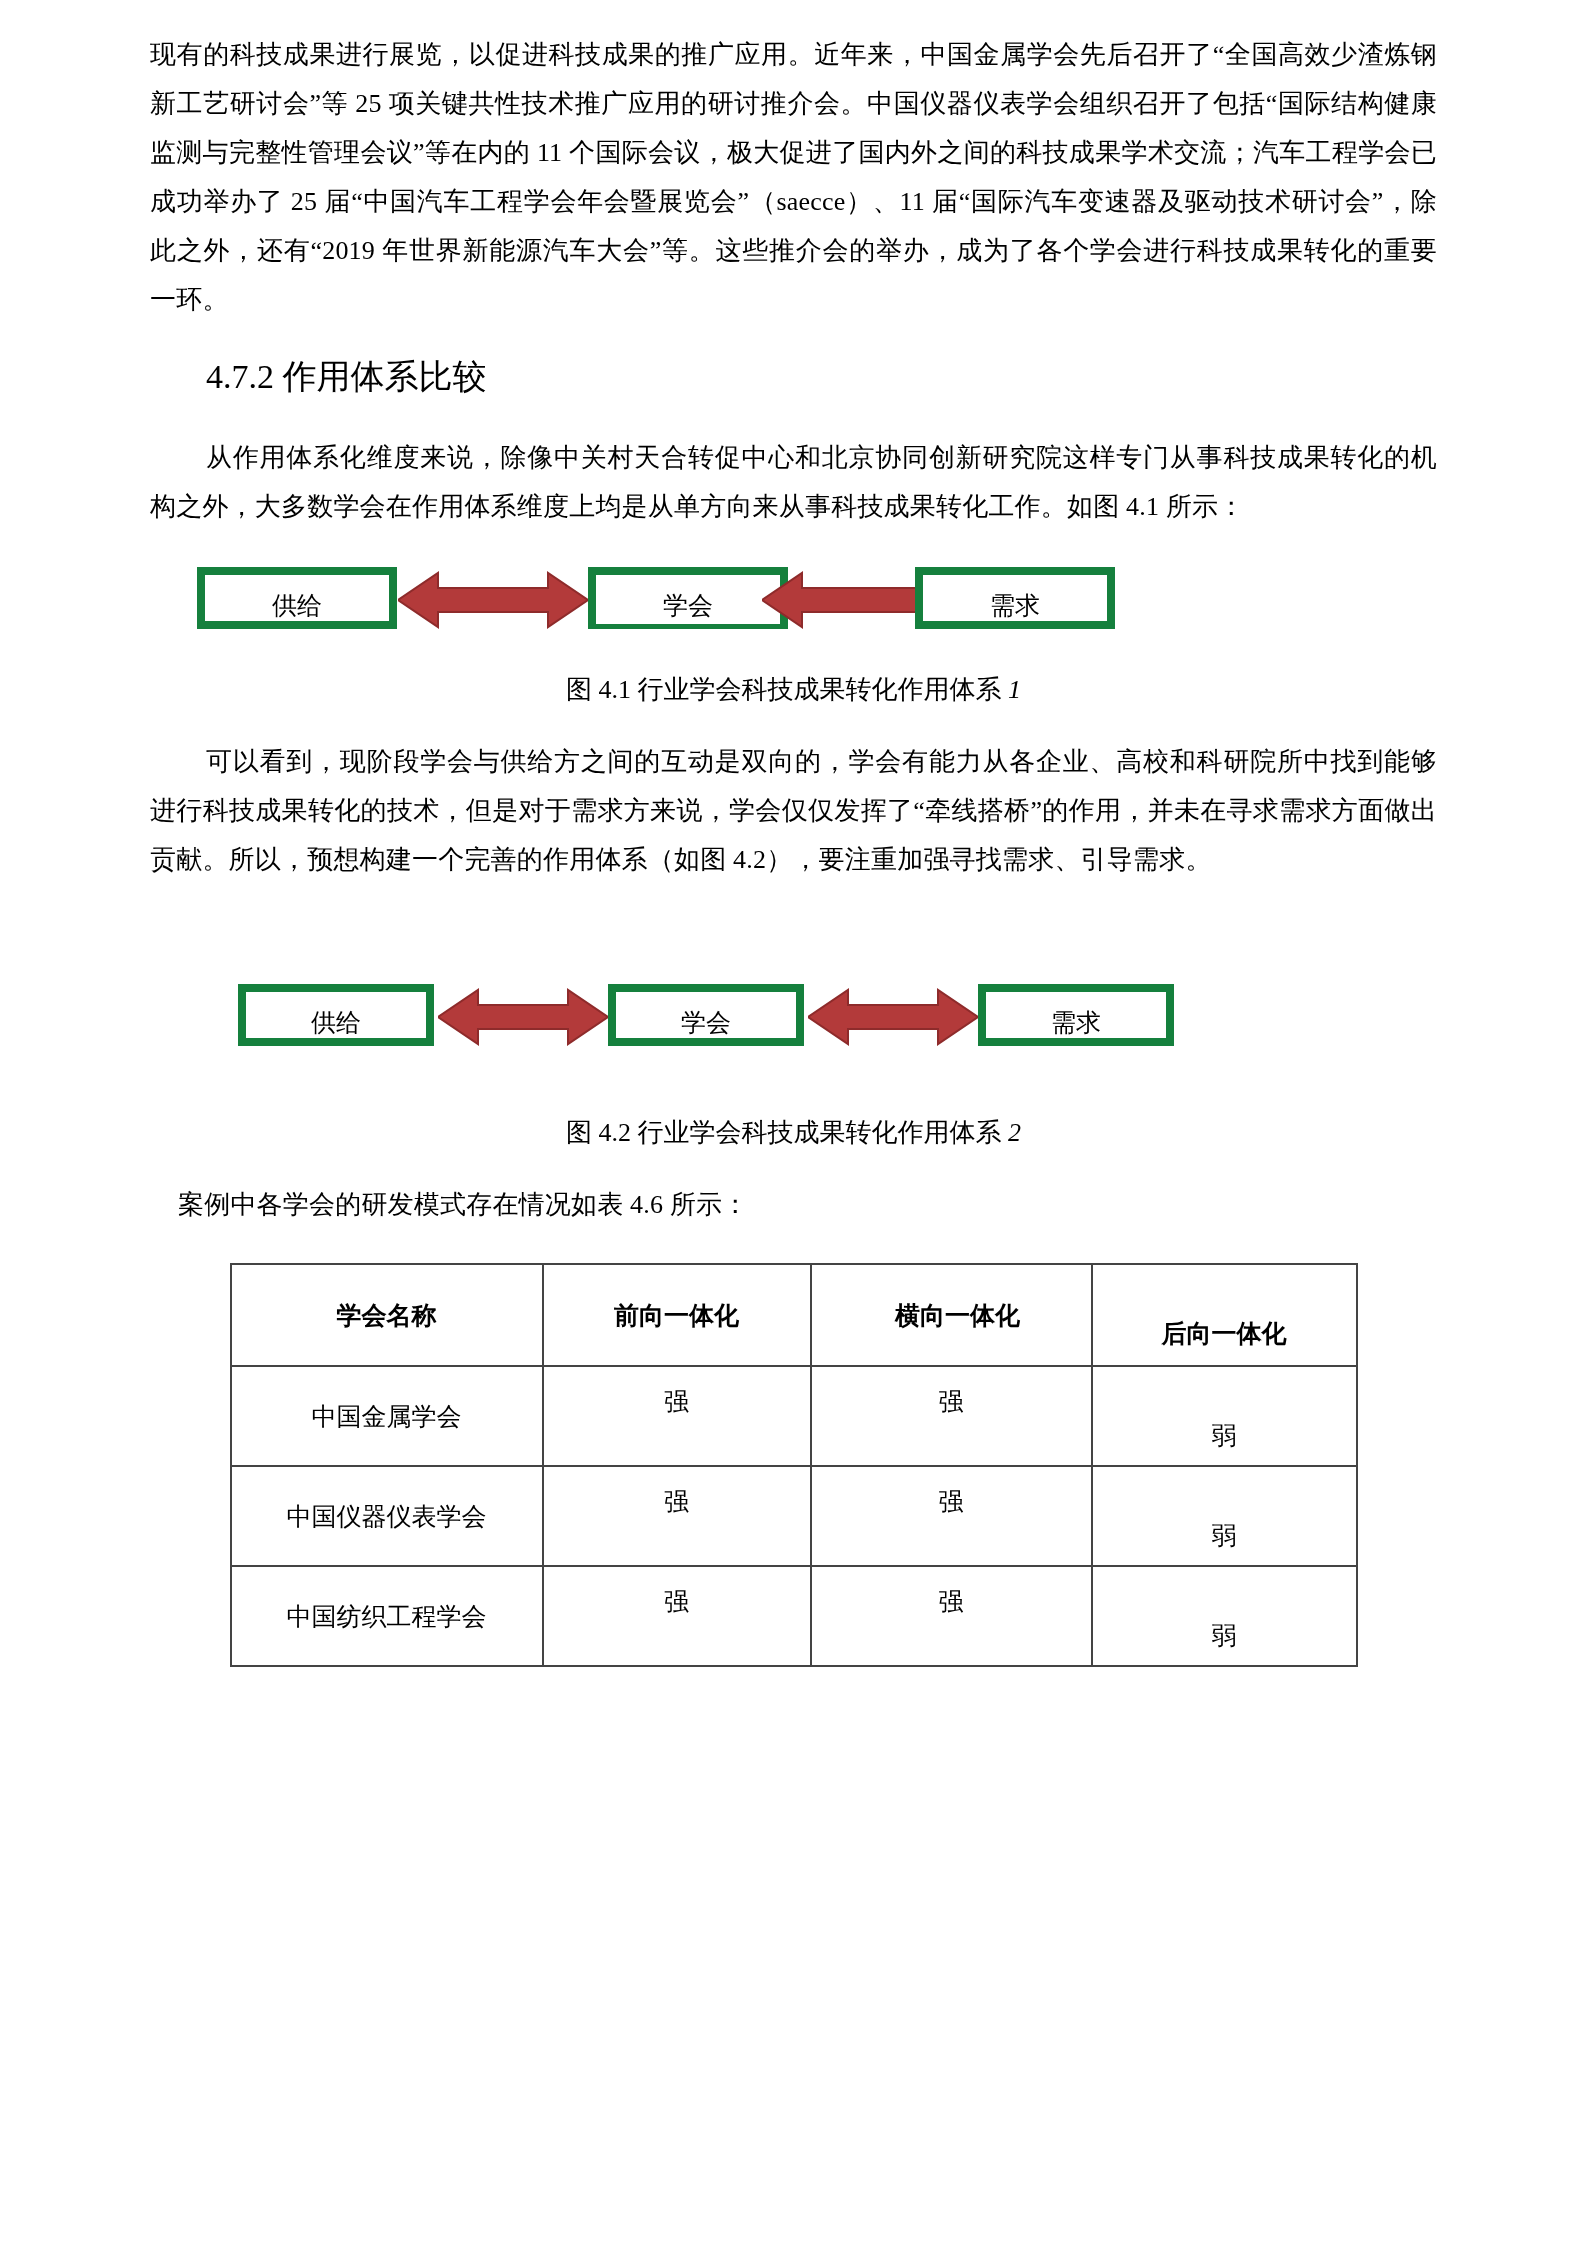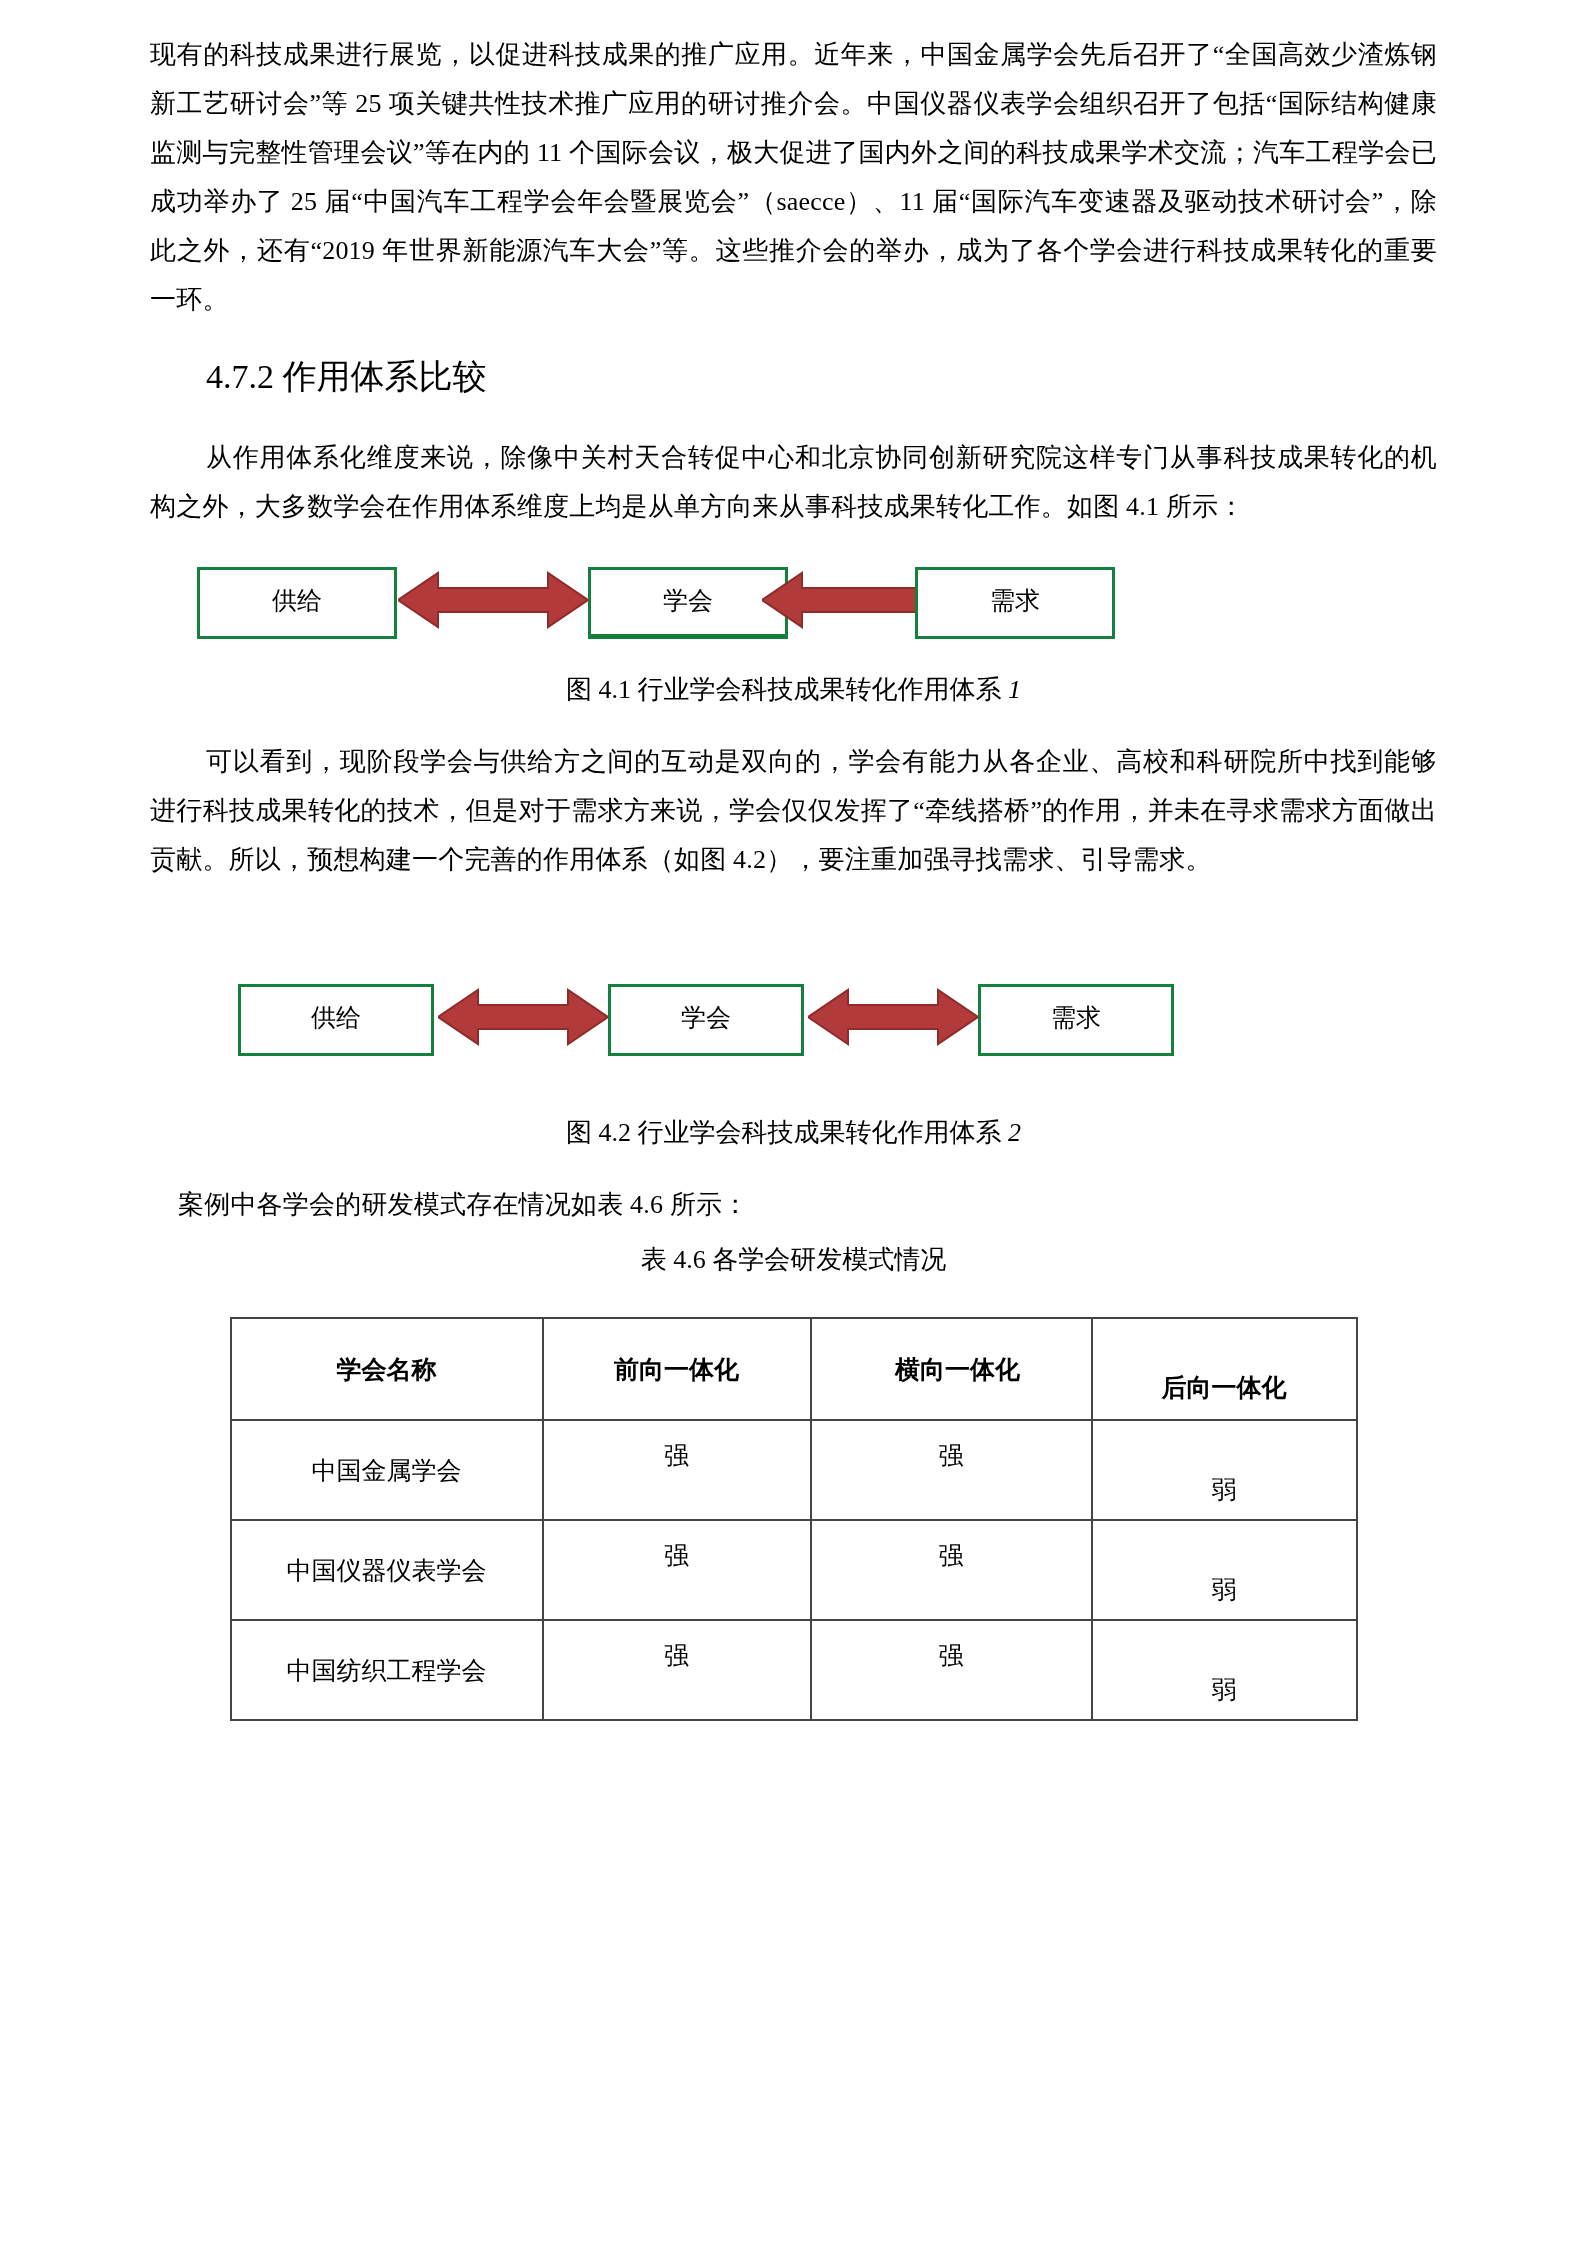--- a/index.html
+++ b/index.html
@@ -44,24 +44,24 @@
 
   
   .diagram {
     position: relative;
     height: 92px;
     margin: 36px 0 10px 0;
   }
   .diagram .box {
     position: absolute;
     top: 0;
-    height: 72px;
+    height: 62px;
     line-height: 62px;
     text-align: center;
-    border: 3px solid #15803d;
+    border: 8px solid #15803d;
     background: #ffffff;
     font-size: 25px;
     box-sizing: border-box;
   }
   .arrow {
     position: absolute;
     height: 60px;
   }
   .arrow svg { display: block; }
   .figcaption {
@@ -187,21 +187,20 @@
 
   <p class="figcaption" style="margin-top:36px;">
     <span>图 4.2  行业学会科技成果转化作用体系</span>
     <em>2</em>
   </p>
 
   <div class="spacer-md"></div>
 
   <p class="body-text" style="text-indent:28px;">案例中各学会的研发模式存在情况如表 4.6 所示：</p>
 
-  <p class="center-line">表 4.6  各学会研发模式情况</p>
 
   <table class="data-table">
     <thead>
       <tr>
         <th class="col-first">学会名称</th>
         <th class="col-2">前向一体化</th>
         <th class="col-3">横向一体化</th>
         <th class="col-4">
             <span class="hdr-lower">后向一体化</span>
           </th>

